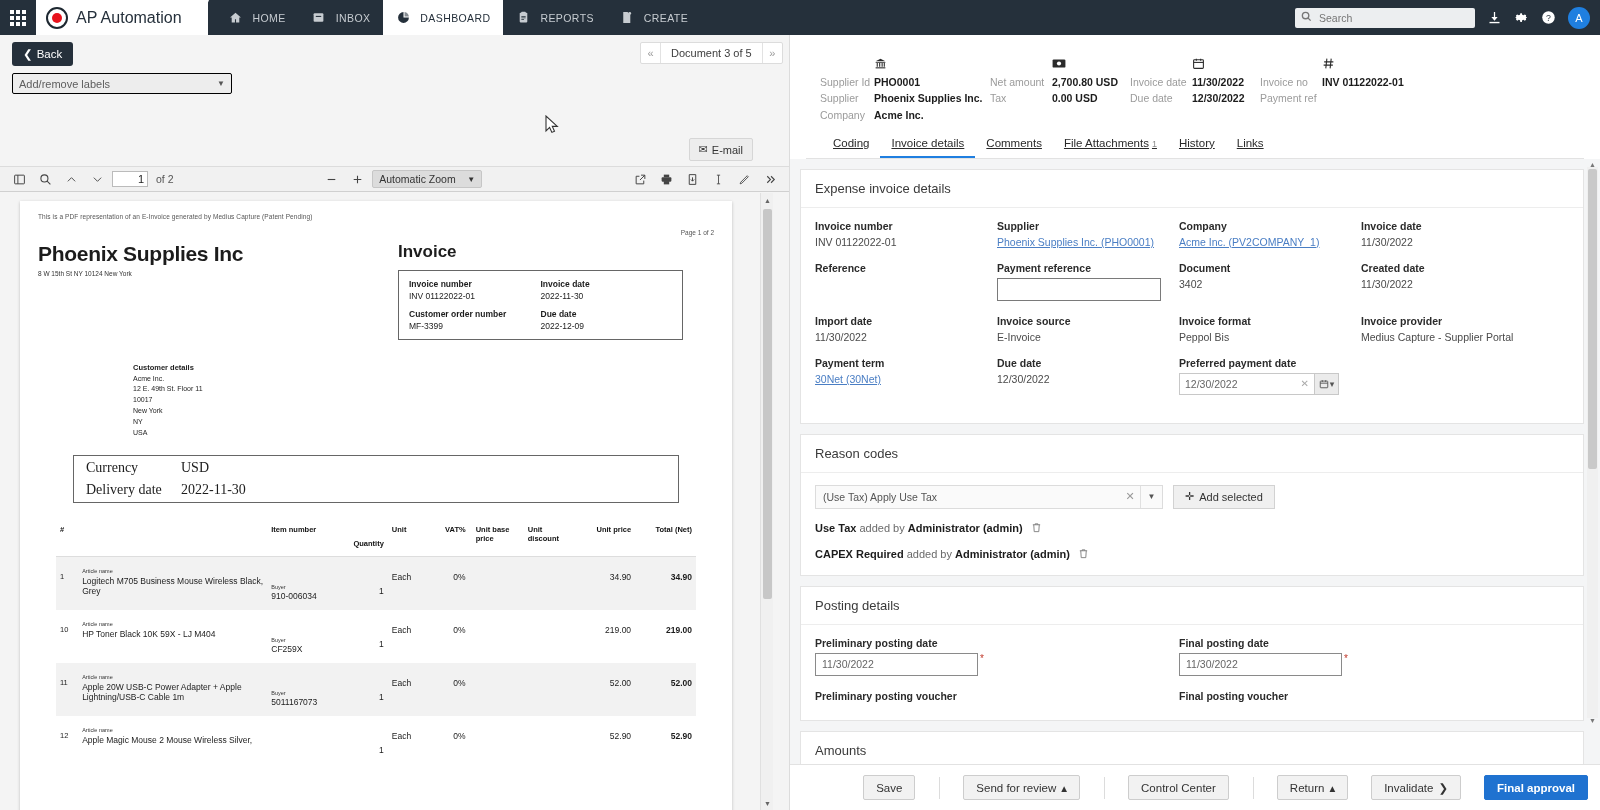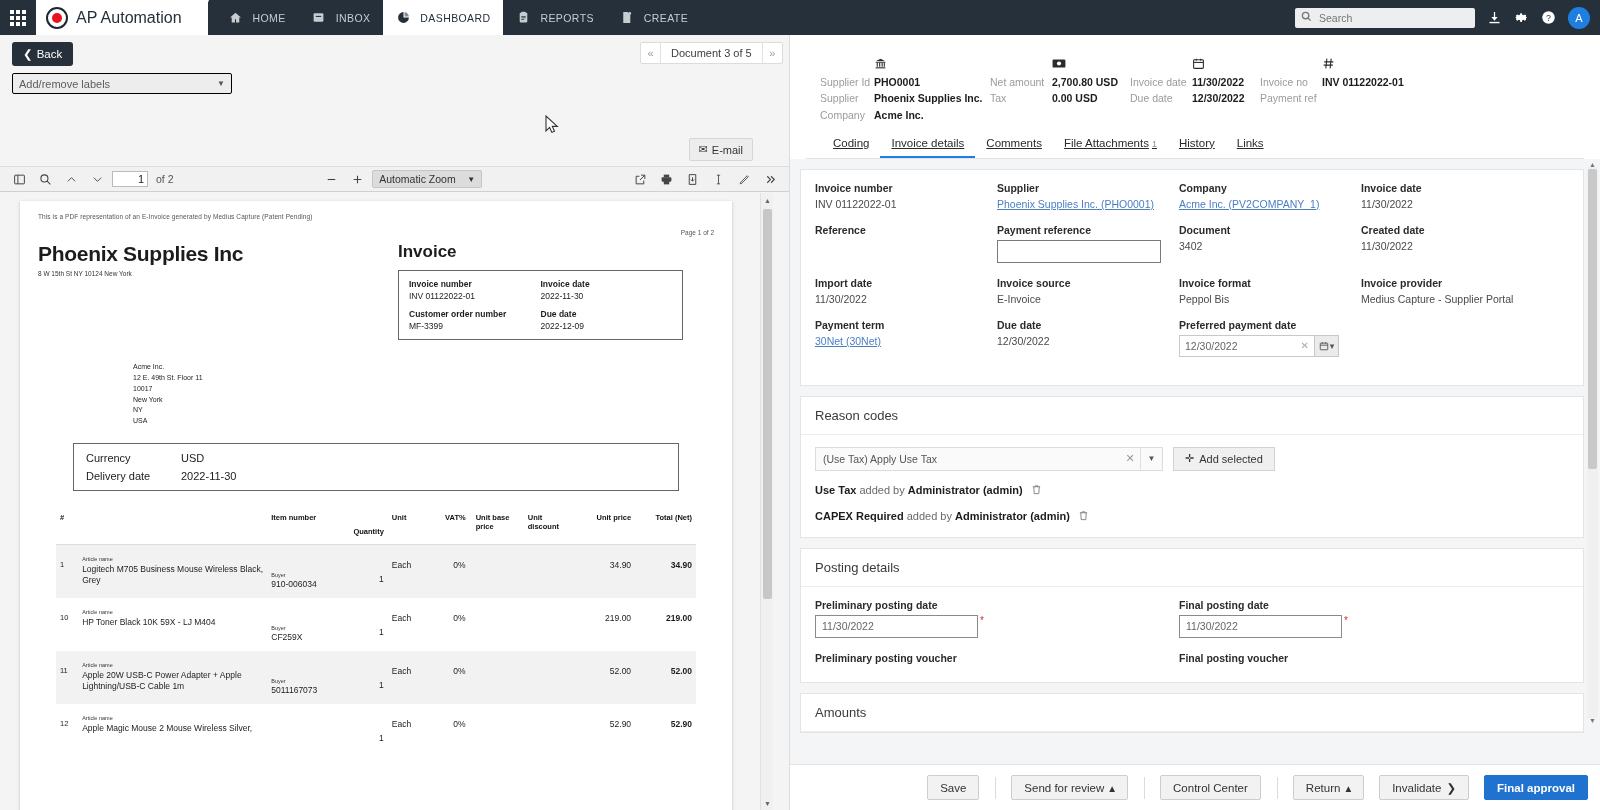--- a/index.html
+++ b/index.html
@@ -164,21 +164,21 @@
   #inv-box .k { font-size: 8.5px; font-weight: bold; }
   #inv-box .v { font-size: 8.5px; margin-top: 2px; }
 
   #cust { margin: 22px 0 0 95px; font-size: 7px; line-height: 1.55; }
   #cust .k { font-weight: bold; font-size: 7.5px; }
 
   #cur-box {
     margin: 16px 35px 0 35px; border: 1px solid #666; padding: 8px 12px;
     display: flex; flex-direction: column; gap: 6px; height: 48px; justify-content: center;
   }
-  #cur-box .row { display: flex; font-size: 11px; }
+  #cur-box .row { display: flex; font-size: 14px; font-family: Liberation Serif, serif; }
   #cur-box .k { width: 95px; }
   #cur-box .v { }
 
   #lines { margin: 22px 18px 0 18px; font-size: 7.5px; }
   #lines .hrow { display: flex; padding: 0 4px 8px 4px; border-bottom: 1px solid #ddd; }
   #lines .hrow span { font-weight: bold; font-size: 7.5px; color: #111; }
   .c-num { width: 24px; }
   .c-name { width: 205px; }
   .c-item { width: 74px; }
   .c-qty { width: 48px; text-align: right; margin-top: 14px; }
@@ -282,21 +282,21 @@
     border: 1px solid #d2d2d2; background: #f0f0f0; height: 24px;
     display: flex; align-items: center; gap: 5px; padding: 0 11px;
     font-size: 11px; color: #333; cursor: pointer;
   }
   .rc-item { font-size: 11px; margin-top: 13px; display: flex; align-items: center; gap: 8px; color: #6a6a6a; }
   .rc-item b { color: #1c1c1c; }
   .trash { cursor: pointer; color: #777; font-size: 11px; }
 
   #r-footer {
     height: 46px; border-top: 1px solid #e2e2e2; background: #fff;
-    display: flex; align-items: center; justify-content: flex-end; gap: 8px; padding-right: 12px;
+    display: flex; align-items: center; justify-content: flex-end; gap: 16px; padding-right: 12px;
   }
   .fbtn {
     border: 1px solid #cdcdcd; background: #f2f2f2; height: 25px;
     display: flex; align-items: center; gap: 5px; padding: 0 12px;
     font-size: 11.5px; color: #333; cursor: pointer; border-radius: 2px;
     margin-left: 7px;
   }
   .fbtn.primary { background: #1f72d0; border-color: #1f72d0; color: #fff; font-weight: bold; }
   .fsep { width: 1px; height: 22px; background: #dcdcdc; margin-left: 8px; }
   .cursor-arrow { position: absolute; left: 545px; top: 80px; }
@@ -533,20 +533,21 @@
               </div>
               <div class="cell">
                 <div class="k">Due date</div>
                 <div class="v">2022-12-09</div>
               </div>
             </div>
           </div>
         </div>
 
         <div id="cust">
+          <div class="k">Customer details</div>
           <div>Acme Inc.</div>
           <div>12 E. 49th St. Floor 11</div>
           <div>10017</div>
           <div>New York</div>
           <div>NY</div>
           <div>USA</div>
         </div>
 
         <div id="cur-box">
           <div class="row">
@@ -747,20 +748,21 @@
         <div class="r-tab"><span>Comments</span></div>
         <div class="r-tab"><span>File Attachments</span><span class="badge">1</span></div>
         <div class="r-tab"><span>History</span></div>
         <div class="r-tab"><span>Links</span></div>
       </div>
     </div>
 
     <div id="r-body">
 
       <div class="card">
+        <div class="card-head">Expense invoice details</div>
         <div class="card-body field-grid">
 
           <div class="fld w1">
             <div class="lbl">Invoice number</div>
             <div class="val">INV 01122022-01</div>
           </div>
           <div class="fld w2">
             <div class="lbl">Supplier</div>
             <div class="val link">Phoenix Supplies Inc. (PHO0001)</div>
           </div>

